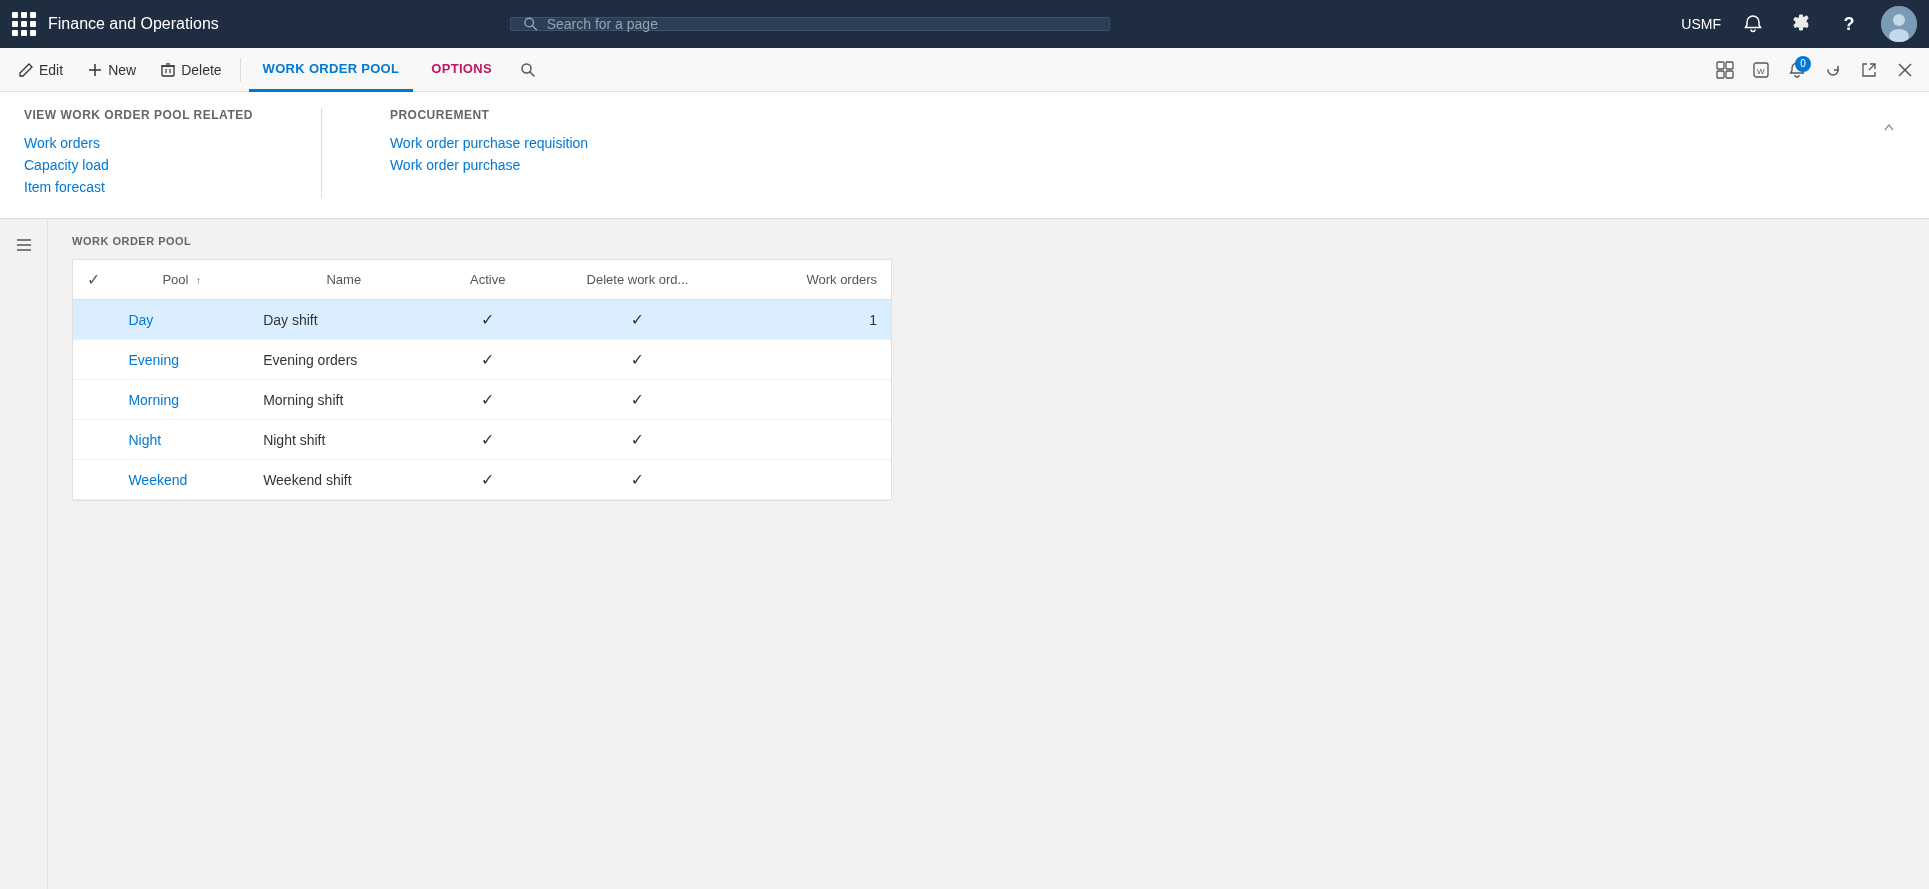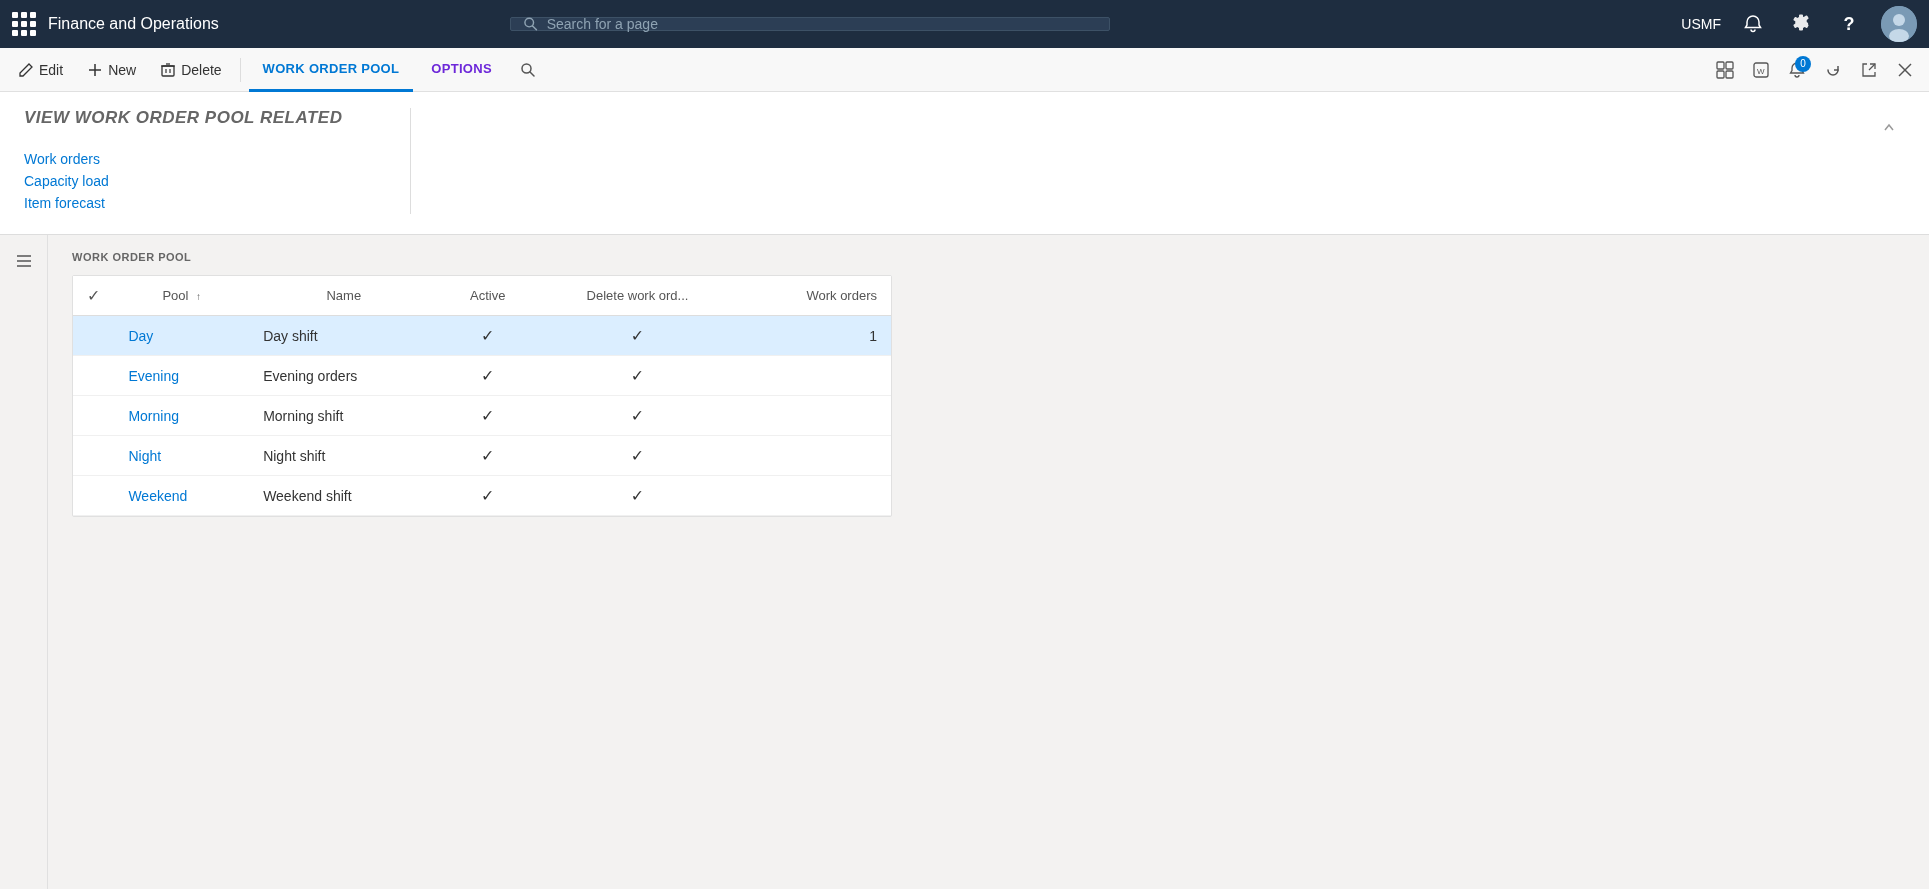--- a/index.html
+++ b/index.html
@@ -114,21 +114,21 @@
       border-radius: 2px;
     }
     .toolbar-tab {
       display: flex;
       align-items: center;
       padding: 0 14px;
       height: 44px;
       font-size: 13px;
       font-weight: 600;
       cursor: pointer;
-      color: #6d28d9;
+      color: #be185d;
       text-transform: uppercase;
       letter-spacing: 0.3px;
       border-bottom: 3px solid transparent;
     }
     .toolbar-tab.active {
       color: #0078d4;
       border-bottom: 3px solid #0078d4;
     }
     .toolbar-right {
       margin-left: auto;
@@ -170,27 +170,26 @@
 
     
     .dropdown-area {
       background: white;
       border-bottom: 1px solid #ddd;
       padding: 16px 24px 20px;
       display: flex;
       gap: 60px;
     }
     .dropdown-section h4 {
-      font-size: 17px;
+      font-size: 12px;
       font-weight: 600;
       color: #666;
       text-transform: uppercase;
       letter-spacing: 0.5px;
-      margin-bottom: 20px;
-      font-style: italic;
+      margin-bottom: 10px;
     }
     .dropdown-section ul {
       list-style: none;
     }
     .dropdown-section ul li {
       padding: 3px 0;
     }
     .dropdown-section ul li a {
       color: #0078d4;
       text-decoration: none;
@@ -459,20 +458,27 @@
 <div class="dropdown-area">
   <div class="dropdown-section">
     <h4>VIEW WORK ORDER POOL RELATED</h4>
     <ul>
       <li><a href="#">Work orders</a></li>
       <li><a href="#">Capacity load</a></li>
       <li><a href="#">Item forecast</a></li>
     </ul>
   </div>
   <div style="width:1px;background:#ddd;margin:0 8px;"></div>
+  <div class="dropdown-section">
+    <h4>PROCUREMENT</h4>
+    <ul>
+      <li><a href="#">Work order purchase requisition</a></li>
+      <li><a href="#">Work order purchase</a></li>
+    </ul>
+  </div>
   <div style="margin-left:auto;display:flex;align-items:flex-start;padding-top:4px;">
     <button class="toolbar-icon-btn" style="color:#999;font-size:14px;">
       <svg width="16" height="16" viewBox="0 0 16 16" fill="none">
         <polyline points="4,10 8,5 12,10" stroke="#999" stroke-width="1.5" fill="none"></polyline>
       </svg>
     </button>
   </div>
 </div>
 
 <div class="main-wrapper">

